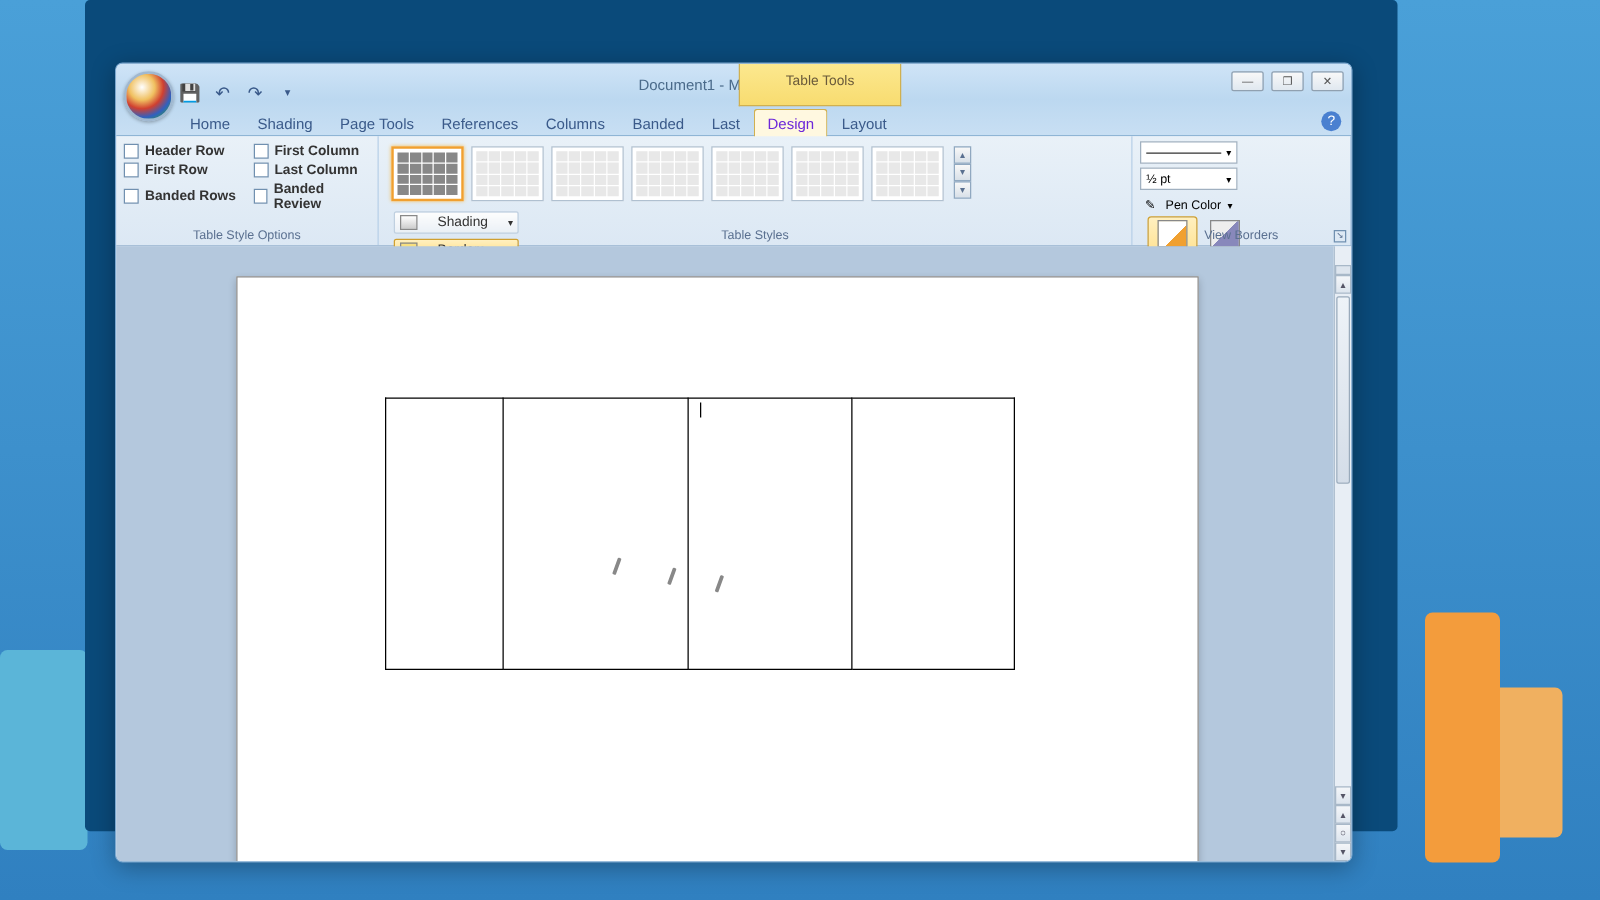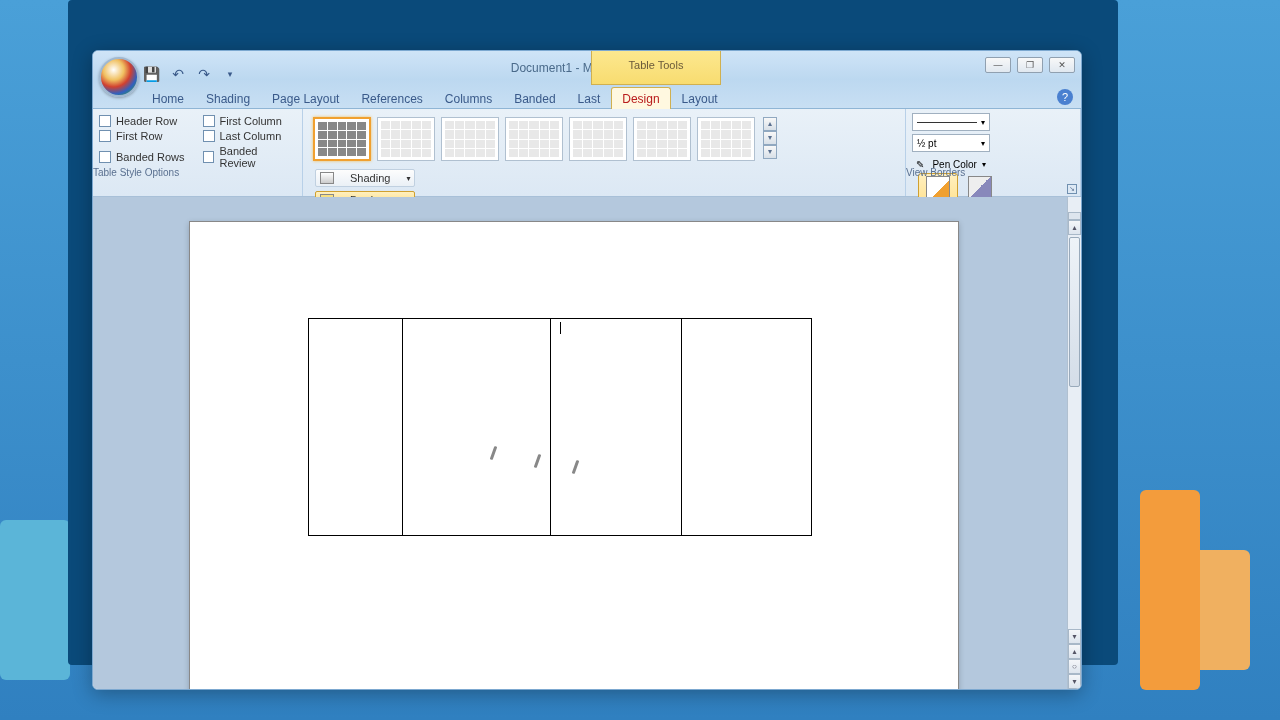--- a/index.html
+++ b/index.html
@@ -22,32 +22,32 @@
 .qat { position: absolute; left: 50px; top: 14px; display: flex; gap: 8px; }
 .qat-item { width: 18px; height: 18px; display: flex; align-items: center; justify-content: center; color: #3a5a8a; font-size: 14px; }
 .title-text { position: absolute; left: 0; right: 0; top: 10px; text-align: center; font-size: 12px; color: #4a6a8a; }
 .contextual-tab { position: absolute; left: 498px; top: 0; width: 130px; height: 34px; background: linear-gradient(180deg, #fce88f 0%, #f8dc70 100%); border: 1px solid #d0b050; border-top: none; text-align: center; font-size: 11px; color: #6a5a3a; line-height: 28px; }
 .win-controls { position: absolute; right: 6px; top: 6px; display: flex; gap: 6px; }
 .win-btn { width: 26px; height: 16px; border: 1px solid #90a0b0; border-radius: 2px; background: linear-gradient(#f8f8f8, #e0e8f0); display: flex; align-items: center; justify-content: center; font-size: 9px; color: #555; }
 
 
 .tabstrip { position: absolute; left: 48px; top: 36px; display: flex; }
 .tab { padding: 4px 10px; font-size: 12px; color: #3a5a8a; border: 1px solid transparent; cursor: default; }
-.tab.active { background: #fff8e0; border: 1px solid #d0b050; border-bottom: 1px solid #f0f0f0; border-radius: 3px 3px 0 0; color: #b91c1c; }
+.tab.active { background: #fff8e0; border: 1px solid #d0b050; border-bottom: 1px solid #f0f0f0; border-radius: 3px 3px 0 0; color: #6d28d9; }
 .help-btn { position: absolute; right: 8px; top: 38px; width: 16px; height: 16px; border-radius: 50%; background: #4a80d0; color: #fff; font-size: 11px; text-align: center; line-height: 16px; }
 
 
 .ribbon { height: 88px; background: linear-gradient(180deg, #e9f1f8 0%, #dce8f4 100%); border-bottom: 1px solid #a8c0d8; display: flex; position: relative; }
 .group { border-right: 1px solid #b8d0e8; height: 100%; position: relative; padding: 4px 6px 16px 6px; display: flex; flex-direction: column; }
-.group-label { position: absolute; bottom: 18px; left: 0; right: 0; text-align: left; font-size: 10px; color: #5a7090; }
+.group-label { position: absolute; bottom: 2px; left: 0; right: 0; text-align: center; font-size: 10px; color: #5a7090; }
 .group-launcher { position: absolute; bottom: 2px; right: 3px; width: 10px; height: 10px; border: 1px solid #7090b0; font-size: 7px; text-align: center; line-height: 8px; color: #5a7090; }
 
 
 .tso { width: 210px; }
-.tso-grid { display: grid; grid-template-columns: 1fr 1fr; gap: 3px 10px; padding: 2px 0; }
+.tso-grid { display: grid; grid-template-columns: 1fr 1fr; gap: 3px 10px; padding: 2px 0; font-weight: bold; }
 .check { display: flex; align-items: center; gap: 5px; font-size: 11px; color: #333; }
 .check-box { width: 12px; height: 12px; border: 1px solid #7090b0; background: #fff; }
 
 
 .tstyles { flex: 1; display: flex; align-items: flex-start; }
 .style-gallery { display: flex; gap: 6px; padding: 4px; }
 .style-thumb { width: 58px; height: 44px; border: 1px solid #b0c0d0; background: #fff; display: grid; grid-template-columns: repeat(5, 1fr); grid-template-rows: repeat(4, 1fr); padding: 3px; gap: 1px; }
 .style-thumb div { background: #e8e8e8; }
 .style-thumb.solid div { background: #888; }
 .style-thumb.selected { border: 2px solid #f0a030; box-shadow: 0 0 3px #f0c060; }
@@ -104,21 +104,21 @@
     <div class="title-text">Document1 - Microsoft Word</div>
     <div class="contextual-tab">Table Tools</div>
     <div class="win-controls">
       <div class="win-btn">—</div>
       <div class="win-btn">❐</div>
       <div class="win-btn">✕</div>
     </div>
     <div class="tabstrip">
       <div class="tab">Home</div>
       <div class="tab">Shading</div>
-      <div class="tab">Page Layout</div>
+      <div class="tab">Page Tools</div>
       <div class="tab">References</div>
       <div class="tab">Columns</div>
       <div class="tab">Banded</div>
       <div class="tab">Last</div>
       <div class="tab active">Design</div>
       <div class="tab">Layout</div>
     </div>
     <div class="help-btn">?</div>
   </div>
 
@@ -321,20 +321,21 @@
             <div class="sb-icon" style="background:linear-gradient(#fff,#ccc)"></div>
             <span>Shading</span>
             <span style="font-size:8px">▾</span>
           </div>
         <div class="sb-btn active">
             <div class="sb-icon" style="background:#f8e080"></div>
             <span>Borders</span>
             <span style="font-size:8px">▾</span>
           </div>
       </div>
+      <div class="group-label">Table Styles</div>
     </div>
 
     <div class="group dbg">
       <div class="db-left">
         <div class="db-combo">
             <div class="line"></div>
             <span style="font-size:8px">▾</span>
           </div>
         <div class="db-combo">
             <span>½ pt</span>

